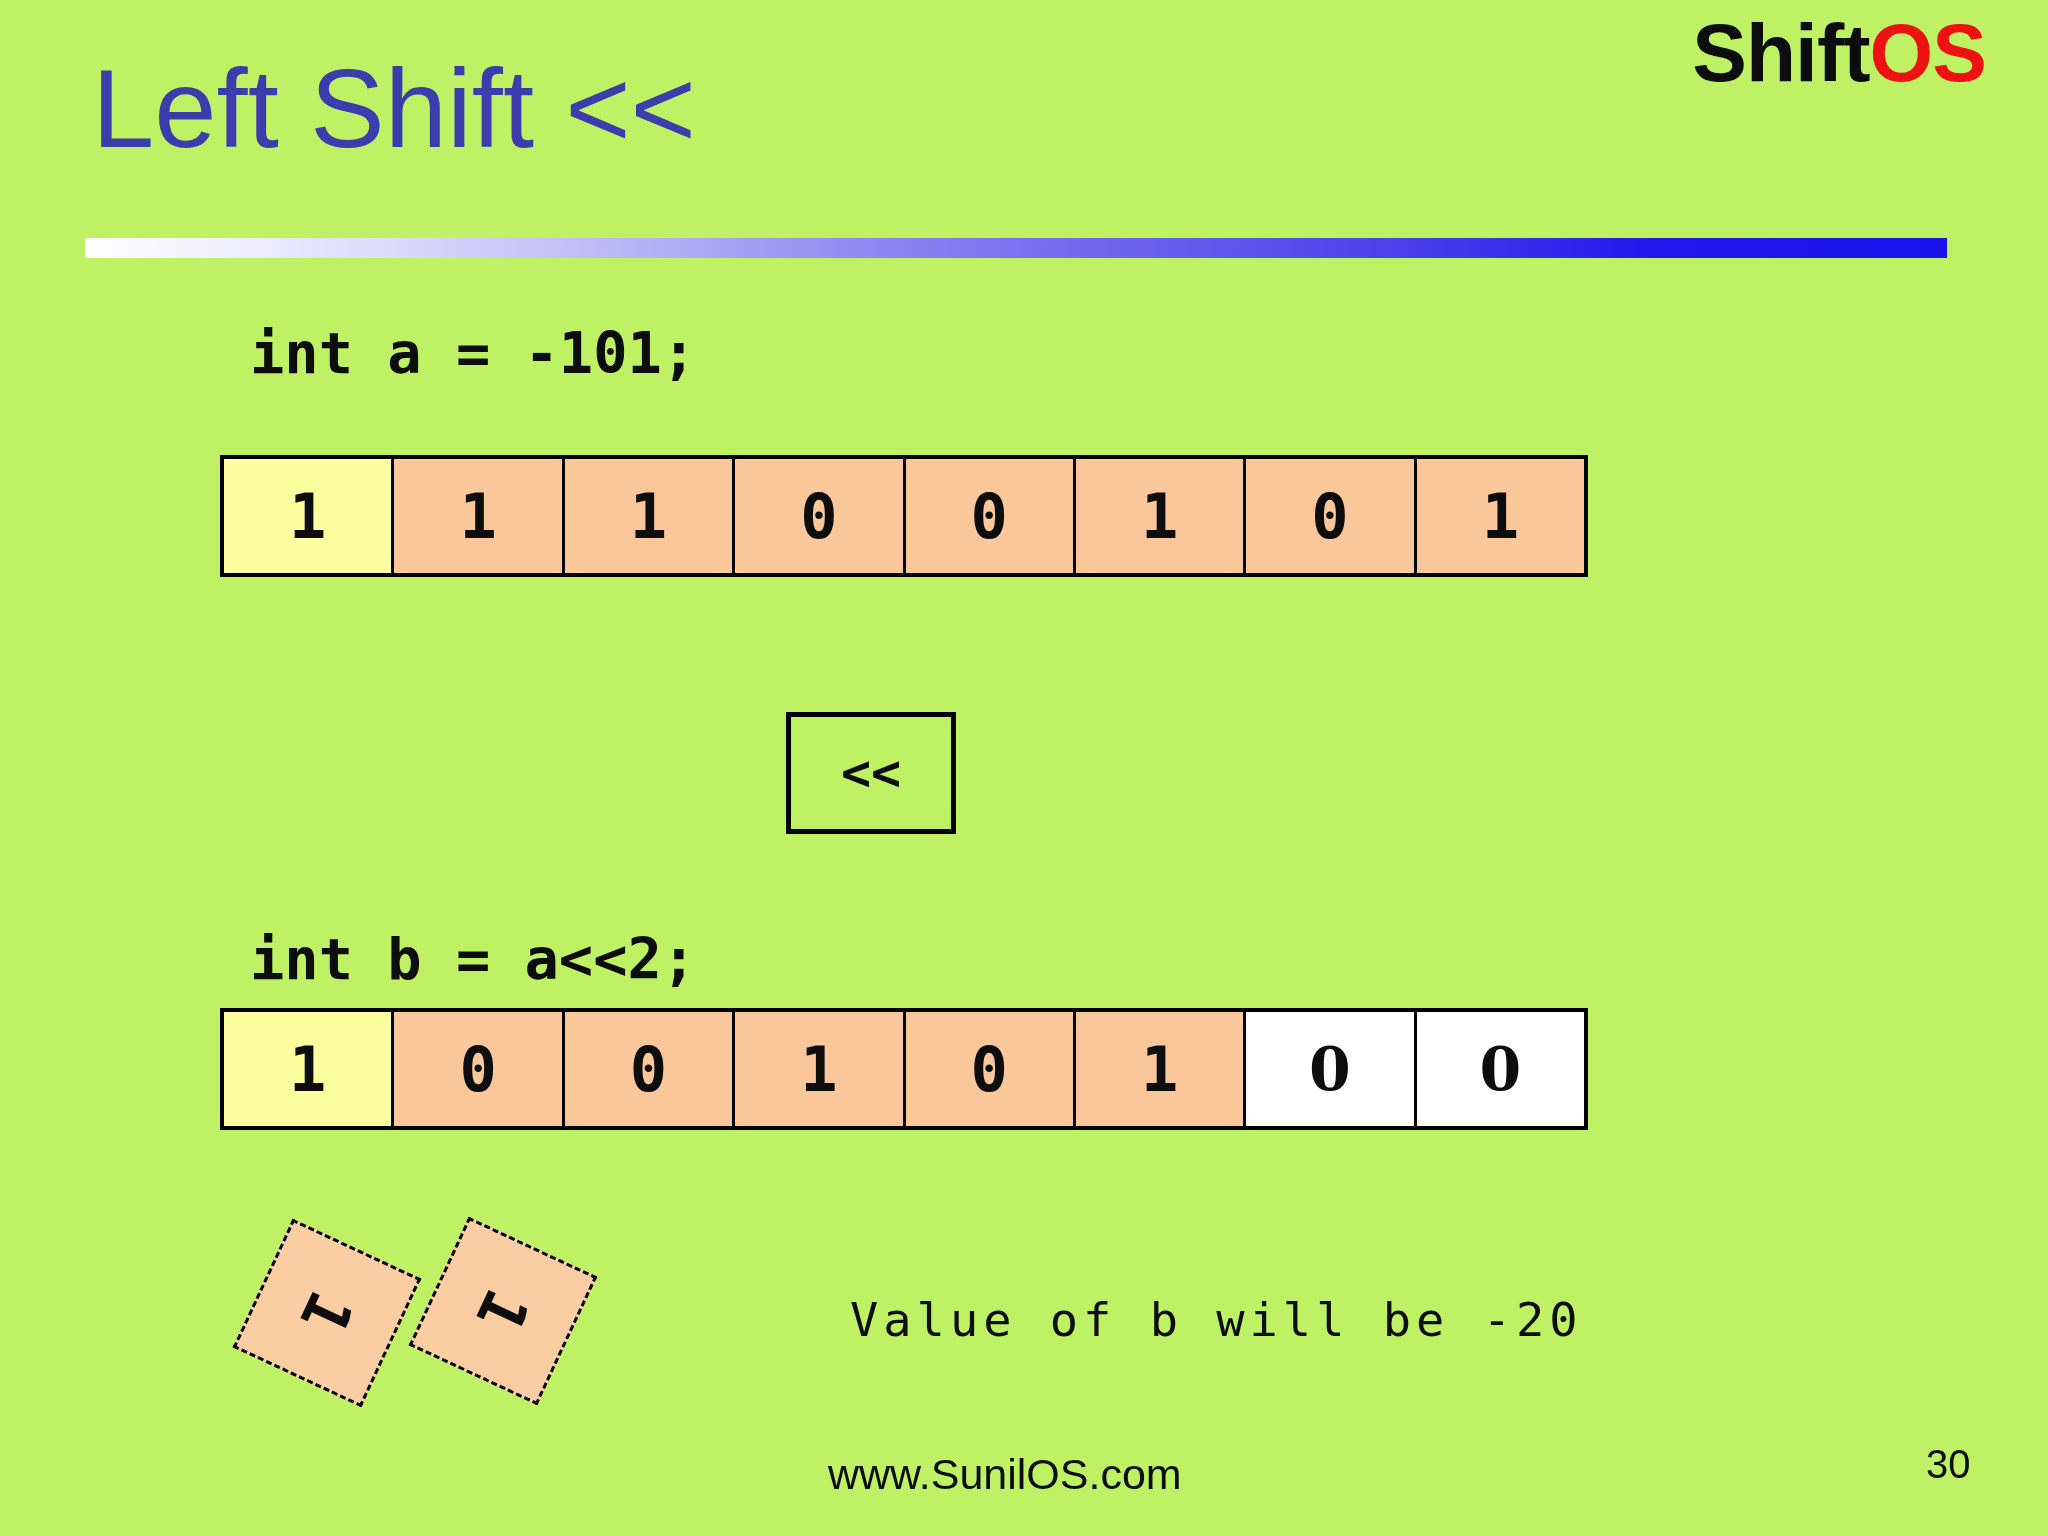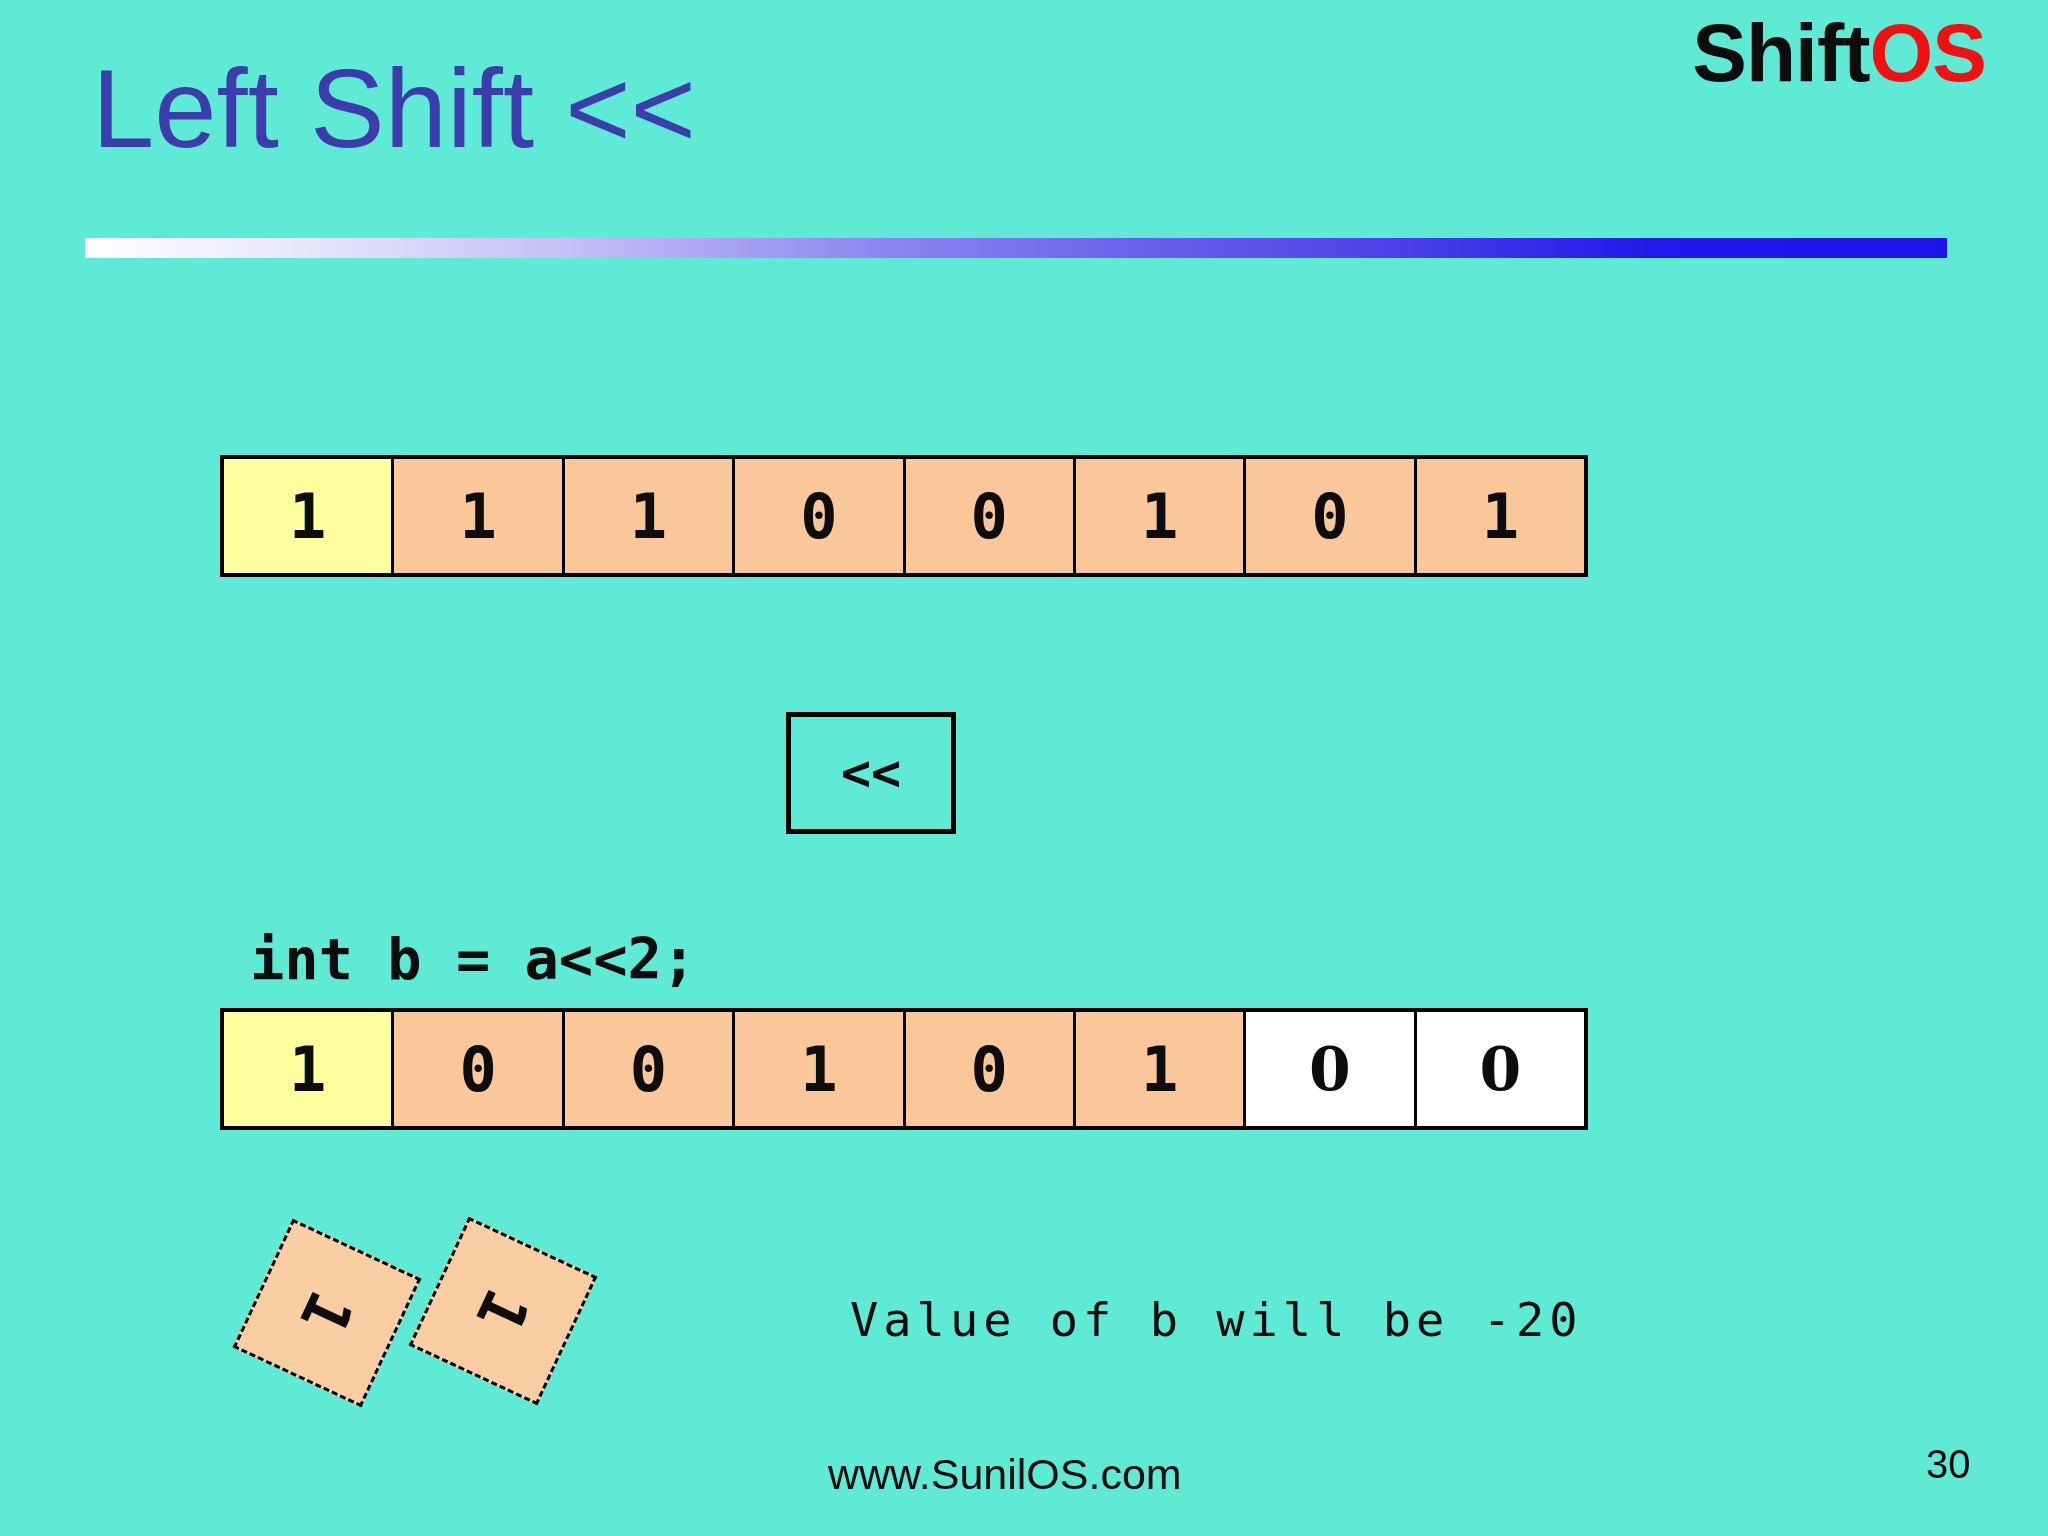--- a/index.html
+++ b/index.html
@@ -1,17 +1,17 @@
 <!DOCTYPE html>
 <html><head>
 <meta charset="utf-8">
 <style>
   html,body{margin:0;padding:0;background:#ffffff;}
   .slide{
-    position:relative;width:2048px;height:1536px;background:#5eead4;overflow:hidden;
+    position:relative;width:2048px;height:1536px;background:#bef264;overflow:hidden;
     font-family:"Liberation Sans",sans-serif;color:#111;
   }
   .title{
     position:absolute;left:92px;top:42px;font-size:112px;line-height:1.2;
     color:var(--title-blue,#3C3CAC);
   }
   .logo{
     position:absolute;top:6px;right:62px;font-size:82px;font-weight:700;letter-spacing:-1px;color:#0d0d0d;
   }
   .logo .red{color:var(--logo-red,#EE1111);}
@@ -77,20 +77,21 @@
 <div class="slide" id="slide" style="--title-blue: #3C3CAC; --logo-red: #EE1111; --bar-blue: #1C13EC; --cell-yellow: #FDFE9E; --cell-orange: #FAC79A; --cell-white: #FFFFFF; --diamond-fill: #FACDA3;">
 
   <div class="title">Left Shift &lt;&lt;</div>
 
   <div class="logo">
     <span>Shift</span><span class="red">OS</span>
   </div>
 
   <div class="rule"></div>
 
+  <div class="code code-a">int a = -101;</div>
 
   <div class="bitrow row-a" id="row-0">
       <div class="cell" style="background: rgb(253, 254, 158);">1</div>
       <div class="cell" style="background: rgb(250, 199, 154);">1</div>
       <div class="cell" style="background: rgb(250, 199, 154);">1</div>
       <div class="cell" style="background: rgb(250, 199, 154);">0</div>
       <div class="cell" style="background: rgb(250, 199, 154);">0</div>
       <div class="cell" style="background: rgb(250, 199, 154);">1</div>
       <div class="cell" style="background: rgb(250, 199, 154);">0</div>
       <div class="cell" style="background: rgb(250, 199, 154);">1</div>

